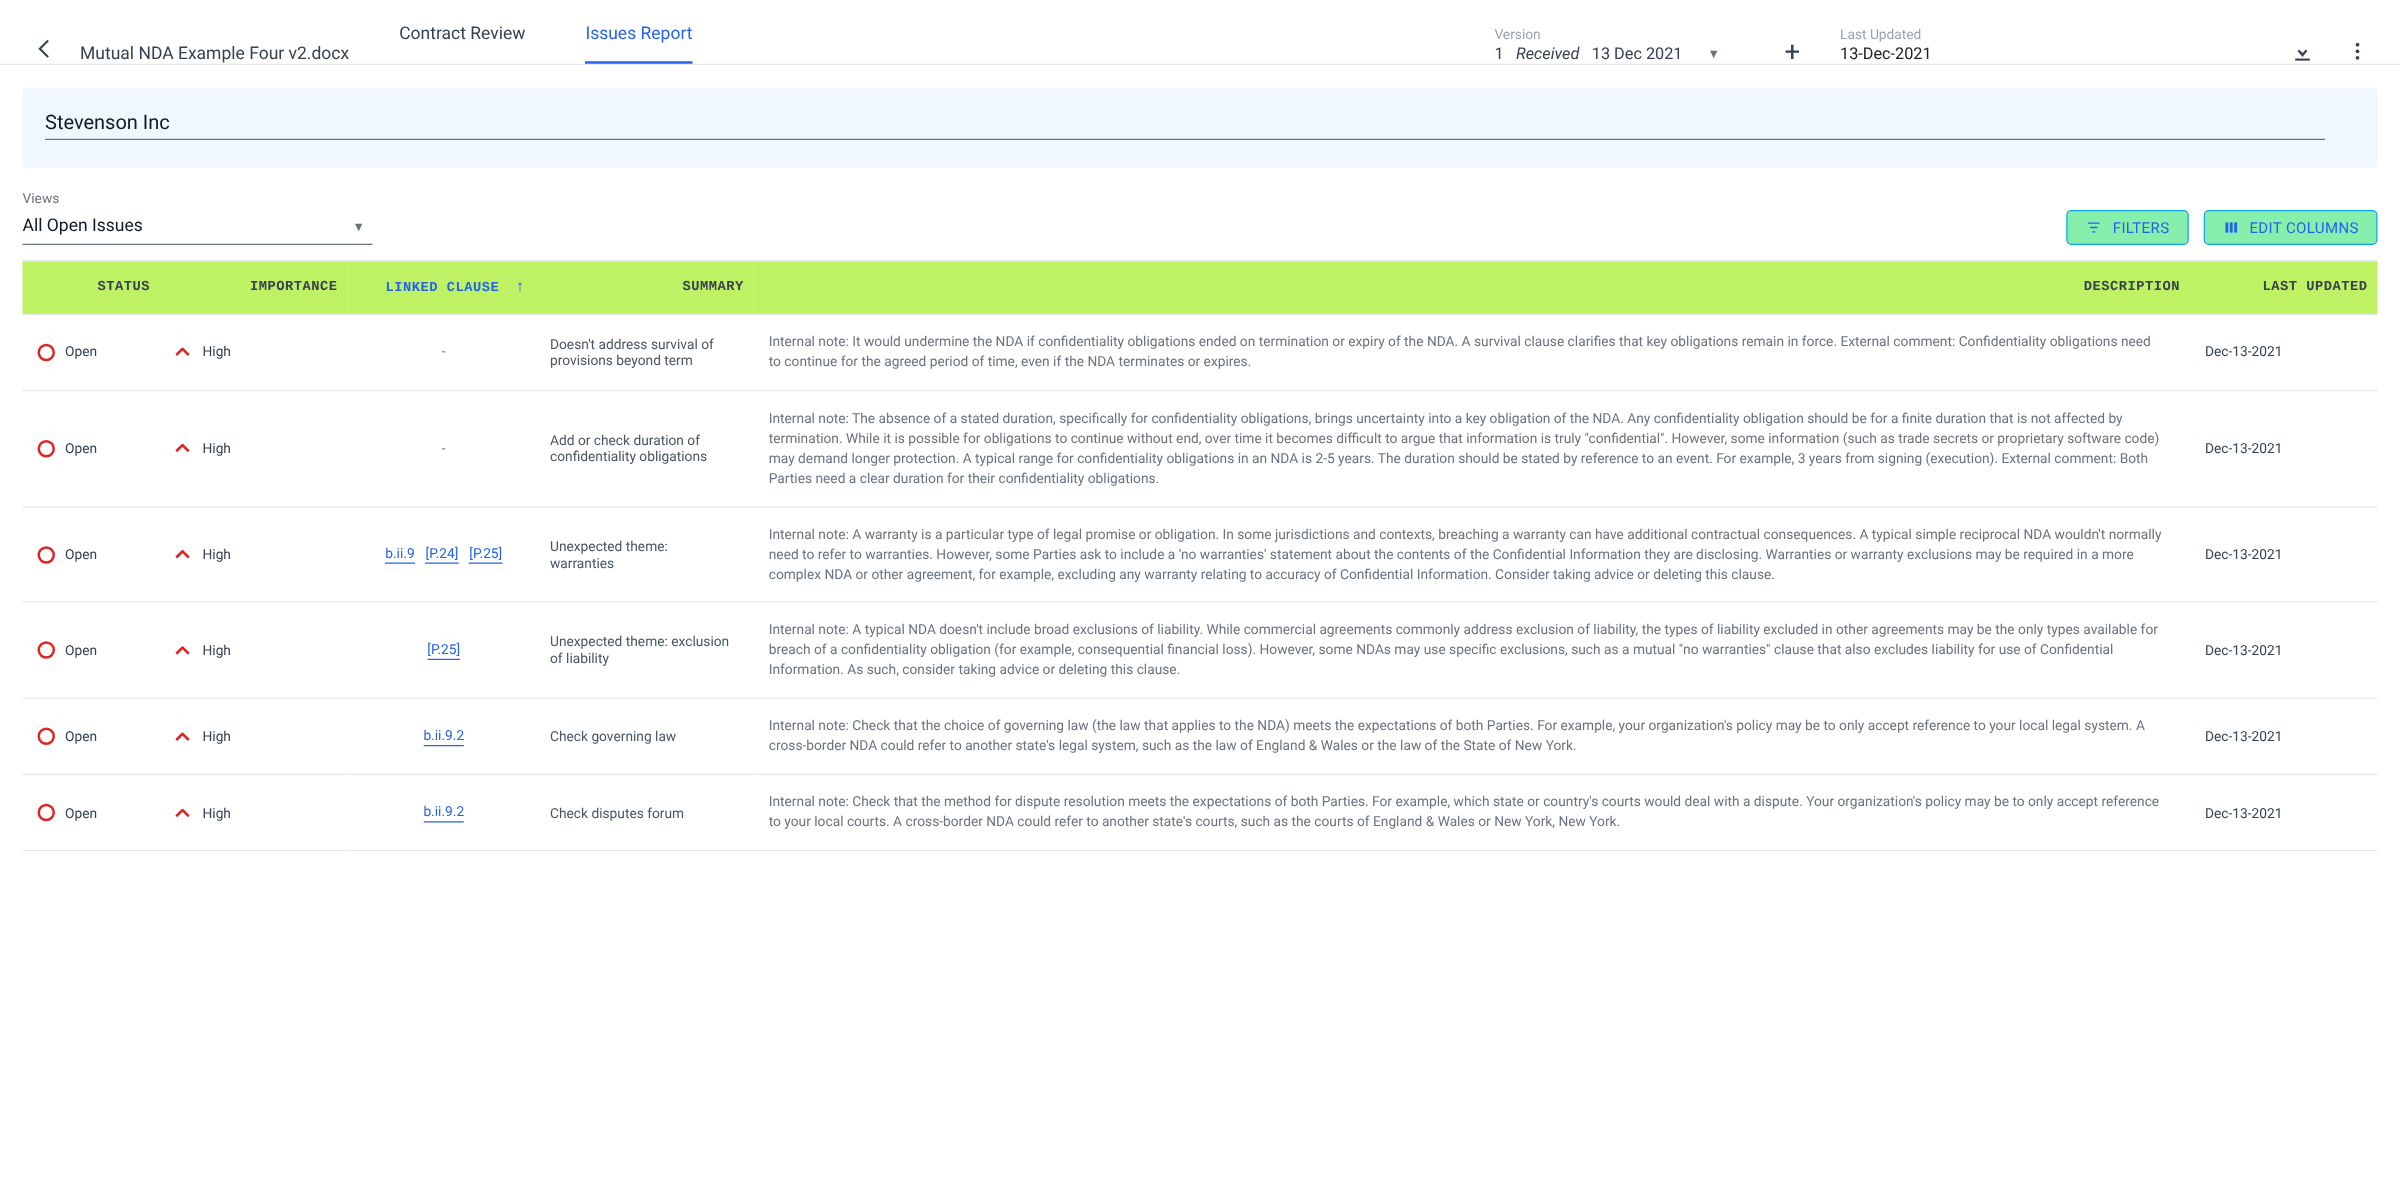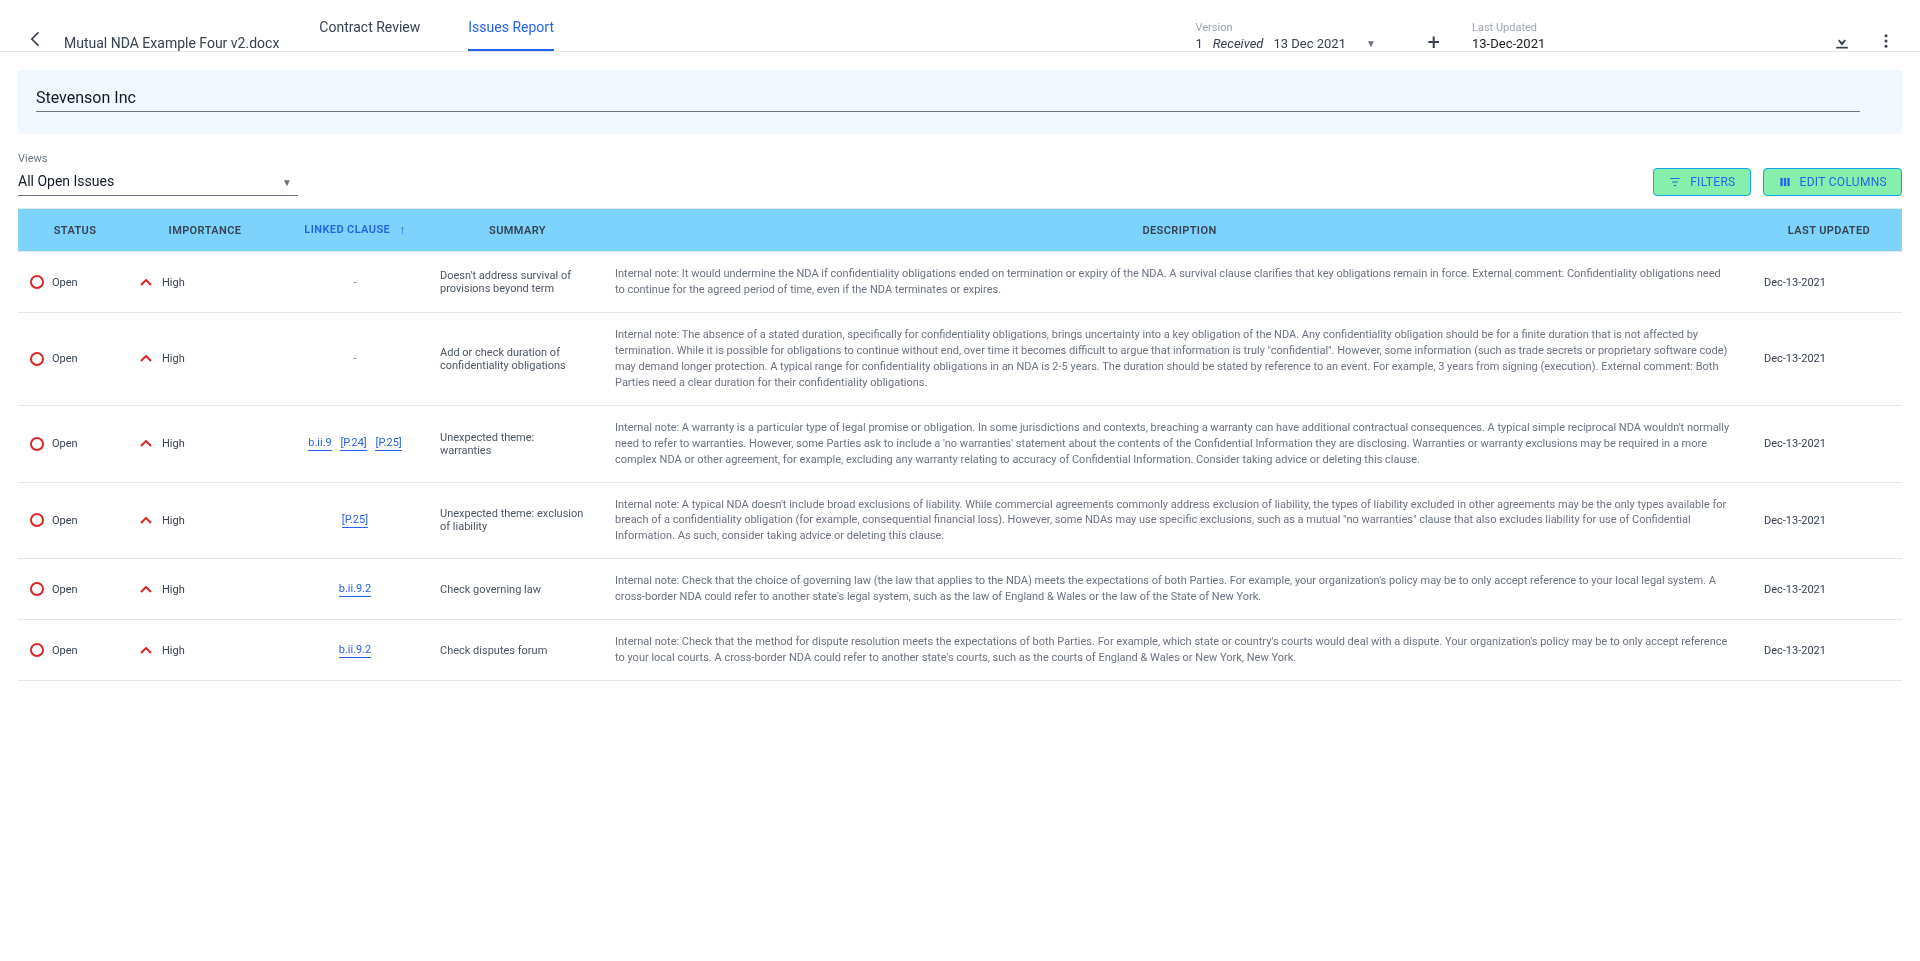--- a/index.html
+++ b/index.html
@@ -71,25 +71,26 @@
   
   table.issues { width: 100%; border-collapse: collapse; table-layout: fixed; }
   col.c-status { width: 110px; }
   col.c-imp    { width: 150px; }
   col.c-link   { width: 150px; }
   col.c-sum    { width: 175px; }
   col.c-desc   { width: auto; }
   col.c-upd    { width: 150px; }
 
   thead th {
-    text-align: center; font-size: 11px; letter-spacing: 0.4px;
+    text-align: right; font-size: 11px; letter-spacing: 0.4px;
     color: #374151; font-weight: 600;
-    padding: 14px 8px 14px 12px; background: #7dd3fc;
+    padding: 14px 8px 14px 12px; background: #bef264;
     border-top: 1px solid #e5e7eb; border-bottom: 1px solid #e5e7eb;
     text-transform: uppercase;
+    font-family: Liberation Mono, monospace;
   }
   thead th.sortable { color: #2563eb; cursor: pointer; }
   thead th .sort-arrow { margin-left: 6px; font-size: 12px; vertical-align: middle;}
   tbody td {
     padding: 14px 8px 14px 12px; vertical-align: middle;
     border-bottom: 1px solid #e5e7eb;
     font-size: 11px; color: #4b5563;
   }
   tbody td.td-upd { color: #374151; }
   tbody td.td-desc { color: #6b7280; line-height: 1.45; padding-right: 20px;}

